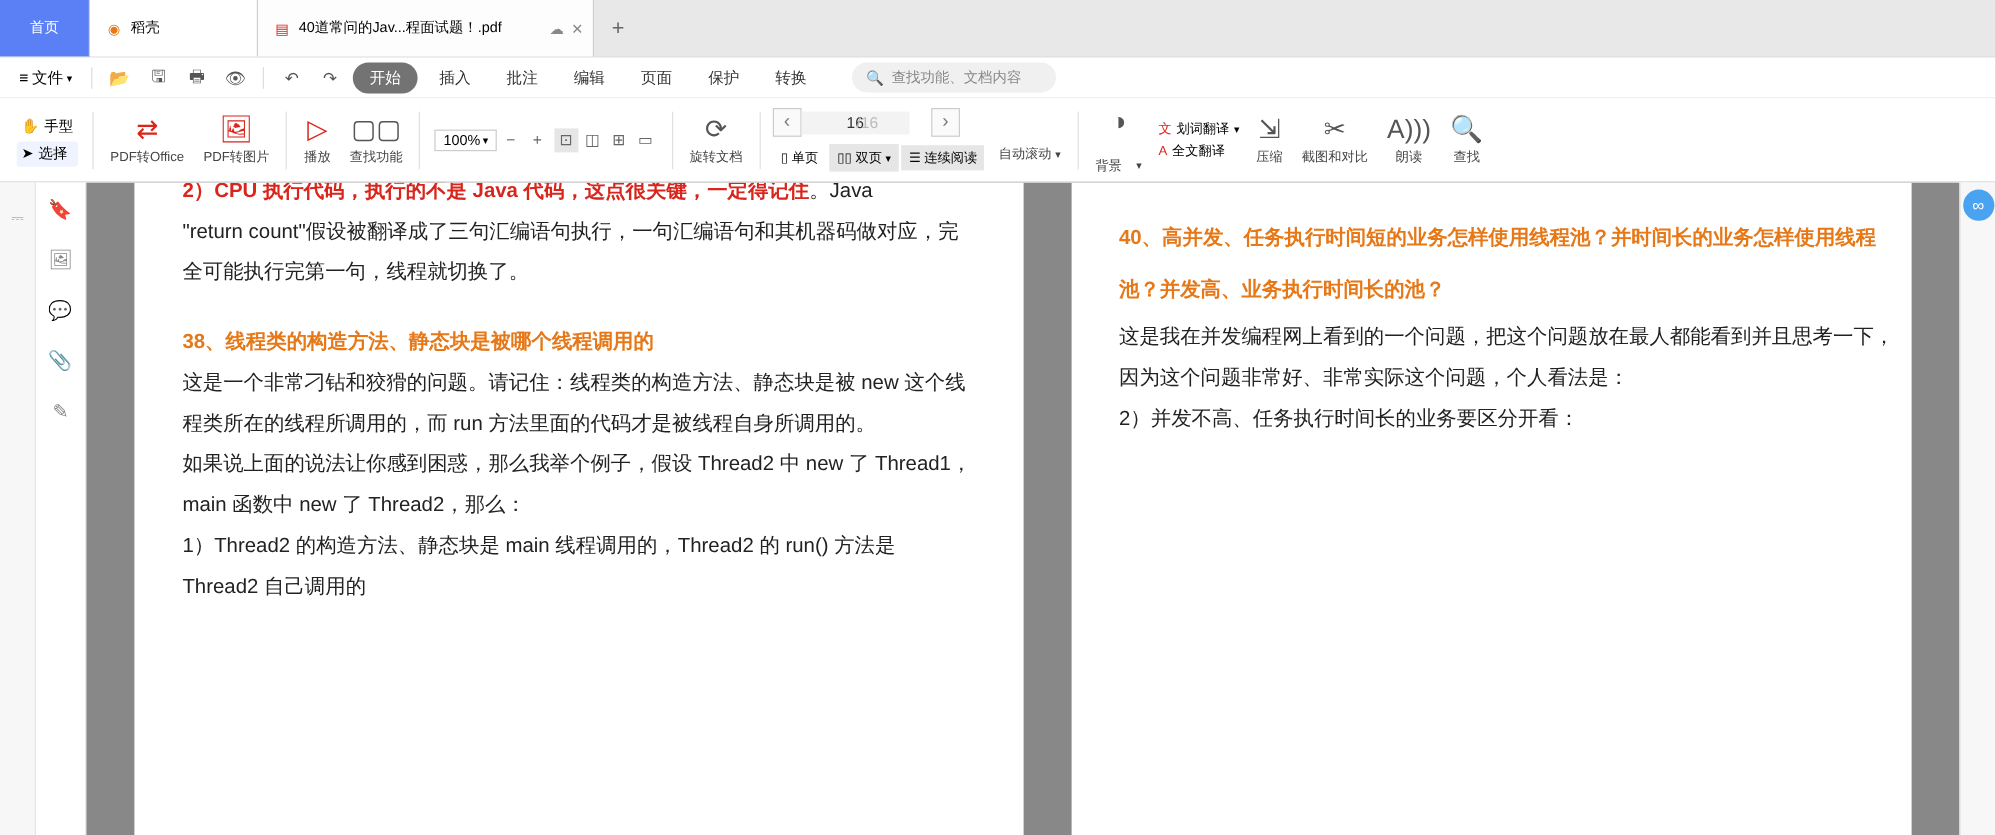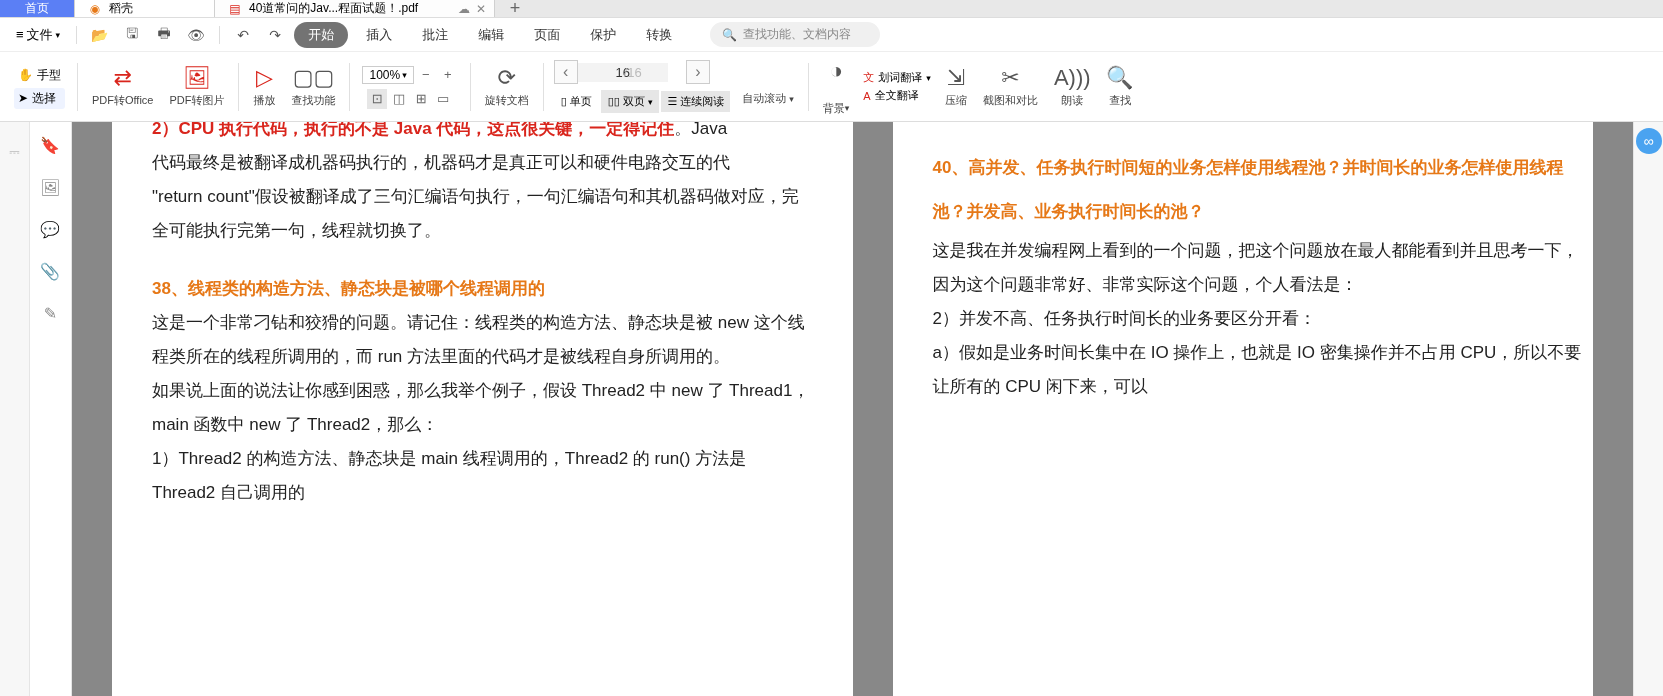--- a/index.html
+++ b/index.html
@@ -1,19 +1,19 @@
 <!DOCTYPE html>
 <html><head>
 <meta charset="utf-8">
 <style>
 * { margin: 0; padding: 0; box-sizing: border-box; font-family: "Microsoft YaHei", "PingFang SC", sans-serif; }
 body { background: #f7f7f7; width: 1663px; height: 696px; overflow: hidden; display: flex; flex-direction: column; }
 
 
-.title-bar { height: 18px; background: #e8e8e8; display: flex; align-items: stretch; border-bottom: 1px solid #ddd; }
+.title-bar { height: 48px; background: #e8e8e8; display: flex; align-items: stretch; border-bottom: 1px solid #ddd; }
 .tab { display: flex; align-items: center; padding: 0 12px; border-right: 1px solid #d0d0d0; font-size: 12px; cursor: pointer; gap: 6px; }
 .tab.home { background: #5b7ff5; color: #fff; width: 75px; justify-content: center; }
 .tab.daoke { background: #fff; width: 140px; }
 .tab.active { background: #fff; }
 .tab.file-tab { background: #fdfdfd; width: 280px; padding-right: 8px; }
 .tab-icon { width: 16px; height: 16px; display: inline-flex; align-items: center; justify-content: center; }
 .tab-title { white-space: nowrap; overflow: hidden; text-overflow: ellipsis; flex: 1; }
 .tab-close-area { display:flex; gap:6px; align-items:center; color:#888; }
 .tab-add { width: 40px; display: flex; align-items: center; justify-content: center; color: #666; font-size: 18px; cursor:pointer; }
 
@@ -146,21 +146,21 @@
   <div class="tool-group">
     <span class="icon">▷</span>
     <span class="tool-label">播放</span>
   </div>
   <div class="tool-group">
     <span class="icon dark">▢▢</span>
     <span class="tool-label">查找功能</span>
   </div>
   <span class="toolbar-divider"></span>
 
-  <div style="display:flex;flex-direction:column;gap:4px;align-items:center;padding:0 6px;">
+  <div style="display:flex;flex-direction:row;gap:4px;align-items:center;padding:0 6px;">
     <div class="zoom-cluster">
       <span class="zoom-val">
         <span>100%</span>
         <span style="font-size:9px;">▾</span>
       </span>
       <span class="small-icon">−</span>
       <span class="small-icon">+</span>
     </div>
     <div class="mini-icons-row">
       <span class="small-icon" style="background:#e6e6e6;">⊡</span>
@@ -203,21 +203,21 @@
   </div>
 
   <div class="tool-group" style="flex-direction:row;gap:3px;margin-top:24px;">
     <span class="tool-label">自动滚动</span>
     <span style="font-size:9px;">▾</span>
   </div>
   <span class="toolbar-divider"></span>
 
   <div class="tool-group">
     <span class="icon dark">◑</span>
-    <span class="tool-label" style="display:flex;align-items:center;gap:0;margin-top:15px;">
+    <span class="tool-label" style="display:flex;align-items:center;gap:12px;margin-top:15px;">
       <span>背景</span>
       <span style="font-size:9px;">▾</span>
     </span>
   </div>
 
   <div class="two-line-group">
     <div class="row">
       <span style="color:#d9251c;">⽂</span>
       <span>划词翻译</span>
       <span style="font-size:9px;">▾</span>
@@ -254,34 +254,32 @@
     <span class="sicon">🔖</span>
     <span class="sicon">🖼</span>
     <span class="sicon">💬</span>
     <span class="sicon">📎</span>
     <span class="sicon">✎</span>
   </div>
 
   <div class="doc-scroll">
     <div class="page">
       <p class="cutoff-top"><span class="doc-red">2）CPU 执行代码，执行的不是 Java 代码，这点很关键，一定得记住</span>。Java</p>
-      <p>代码最终是被翻译成机器码执行的，机器码才是真正可以和硬件电路交互的代</p>
       <p>"return count"假设被翻译成了三句汇编语句执行，一句汇编语句和其机器码做对应，完全可能执行完第一句，线程就切换了。</p>
       <p style="height:24px;"></p>
       <p class="doc-orange">38、线程类的构造方法、静态块是被哪个线程调用的</p>
       <p>这是一个非常刁钻和狡猾的问题。请记住：线程类的构造方法、静态块是被 new 这个线程类所在的线程所调用的，而 run 方法里面的代码才是被线程自身所调用的。</p>
       <p>如果说上面的说法让你感到困惑，那么我举个例子，假设 Thread2 中 new 了 Thread1，main 函数中 new 了 Thread2，那么：</p>
       <p>1）Thread2 的构造方法、静态块是 main 线程调用的，Thread2 的 run() 方法是 Thread2 自己调用的</p>
     </div>
 
     <div class="page" style="padding-right:0;">
       <p style="height:24px;"></p>
       <p class="doc-orange" style="line-height:2.6;">40、高并发、任务执行时间短的业务怎样使用线程池？并时间长的业务怎样使用线程池？并发高、业务执行时间长的池？</p>
       <p>这是我在并发编程网上看到的一个问题，把这个问题放在最人都能看到并且思考一下，因为这个问题非常好、非常实际这个问题，个人看法是：</p>
       <p>2）并发不高、任务执行时间长的业务要区分开看：</p>
-      <p>a）假如是业务时间长集中在 IO 操作上，也就是 IO 密集操作并不占用 CPU，所以不要让所有的 CPU 闲下来，可以</p>
     </div>
   </div>
 
   <div class="right-strip">
     <span class="ricon">∞</span>
   </div>
 </div>
 
 </body></html>

